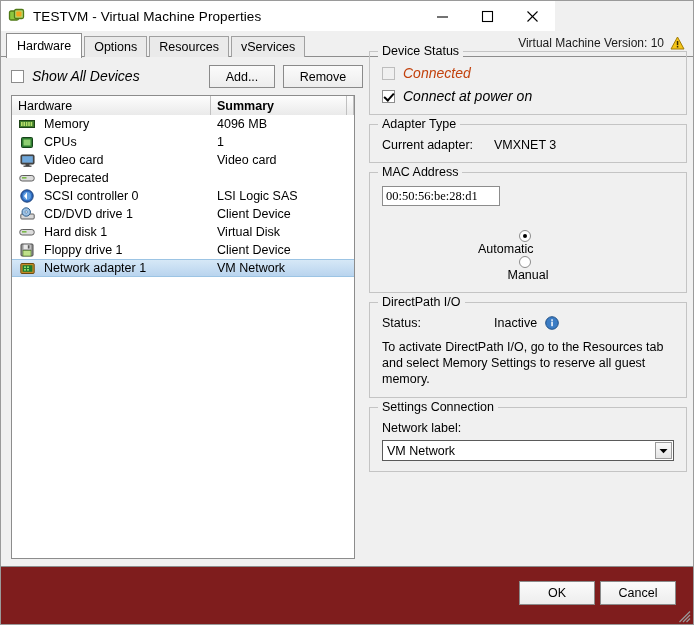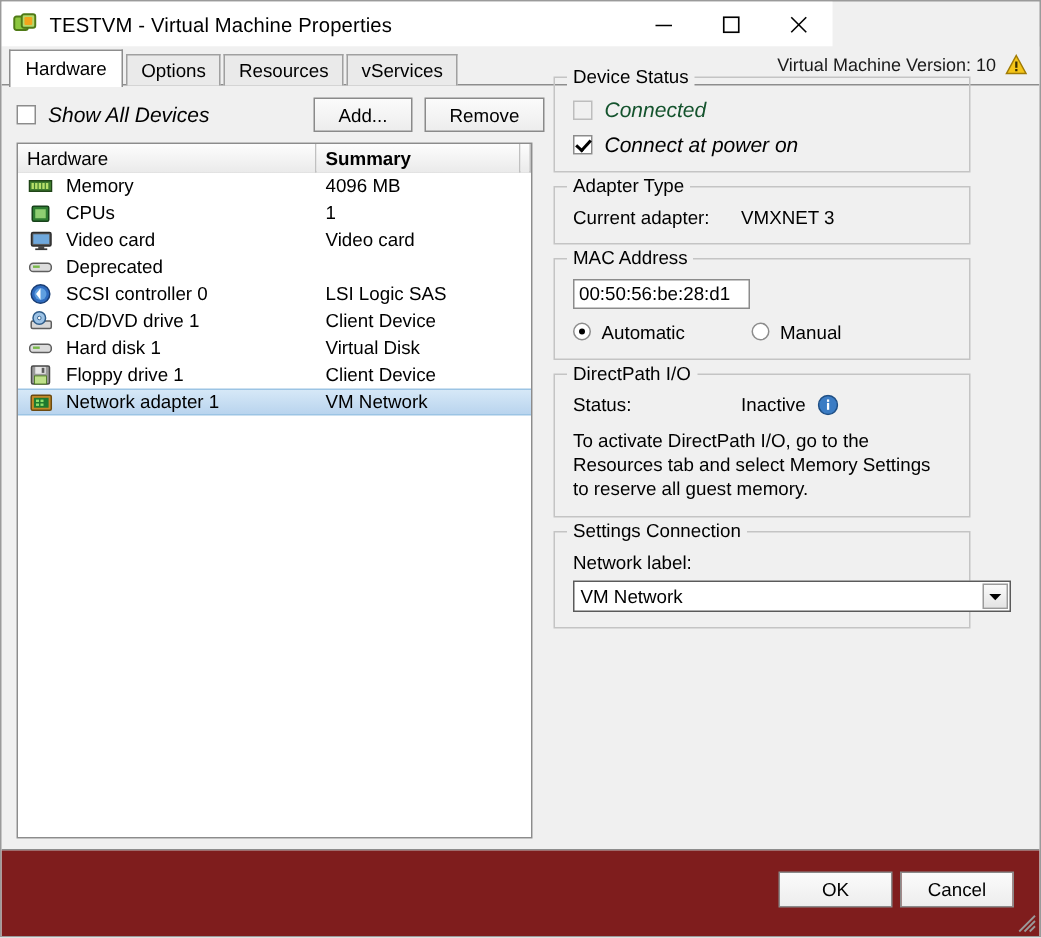--- a/index.html
+++ b/index.html
@@ -83,21 +83,21 @@
     width: 13px; height: 13px; background: #fff;
     border: 1px solid #8c8c8c; position: relative; flex: 0 0 auto;
   }
   .chkbox.disabled { background: #f0f0f0; border-color: #bdbdbd; }
   .chkbox.checked::after {
     content: ""; position: absolute; left: 3px; top: 0px;
     width: 4px; height: 8px; border: solid #000;
     border-width: 0 2px 2px 0; transform: rotate(42deg);
   }
   .chk-label { font-size: 14px; color: #000; font-style: italic; }
-  .chk-label.disabled { color: #14532d; }
+  .chk-label.disabled { color: #c2410c; }
   .btn {
     background: linear-gradient(#fbfbfb, #ededed);
     border: 1px solid #8a8a8a;
     font-size: 12.5px; color: #000;
     height: 23px; display: flex; align-items: center; justify-content: center;
     font-family: "Liberation Sans", sans-serif;
   }
   .btn-add { position: absolute; left: 198px; top: 2px; width: 66px; }
   .btn-remove { position: absolute; left: 272px; top: 2px; width: 80px; }
 
@@ -125,34 +125,34 @@
   .row.selected {
     background: linear-gradient(#d6e8f7, #b9d4ee);
     border-top: 1px solid #9cc4e4; border-bottom: 1px solid #9cc4e4;
     height: 18px;
   }
   .row .ic { width: 22px; display: flex; justify-content: center; align-items: center; flex: 0 0 auto; margin-left: 4px;}
   .row .nm { width: 173px; padding-left: 6px; }
   .row .sm { flex: 1; padding-left: 6px; }
 
   
-  .right-pane { position: absolute; left: 368px; top: 50px; width: 278px; }
+  .right-pane { position: absolute; left: 368px; top: 50px; width: 318px; }
   .group { position: relative; border: 1px solid #c4c4c4; margin-bottom: 9px; }
   .group > .legend {
     position: absolute; left: 8px; top: -8px; background: #f0f0f0;
     padding: 0 4px; font-size: 12.5px; color: #000;
   }
   .group-body { padding: 13px 12px 10px 12px; }
   .field-row { display: flex; align-items: center; font-size: 12.5px; color: #000; }
   .mac-input {
     width: 118px; height: 20px; background: #fff; border: 1px solid #8c8c8c;
     font-size: 12.5px; color: #000; padding: 0 3px;
-    display: flex; align-items: center; font-family: Liberation Sans, sans-serif;
-  }
-  .radio-row { display: flex; align-items: flex-start; margin-top: 9px; font-size: 12.5px; }
+    display: flex; align-items: center; font-family: Liberation Serif, serif;
+  }
+  .radio-row { display: flex; align-items: center; margin-top: 24px; font-size: 12.5px; flex-direction: column; }
   .radio {
     width: 12px; height: 12px; border-radius: 50%;
     border: 1px solid #8c8c8c; background: #fff;
     position: relative; flex: 0 0 auto; margin-right: 7px;
   }
   .radio.sel::after {
     content: ""; position: absolute; left: 3px; top: 3px;
     width: 4px; height: 4px; border-radius: 50%; background: #000;
   }
   .label-w { display: inline-block; width: 112px; }

